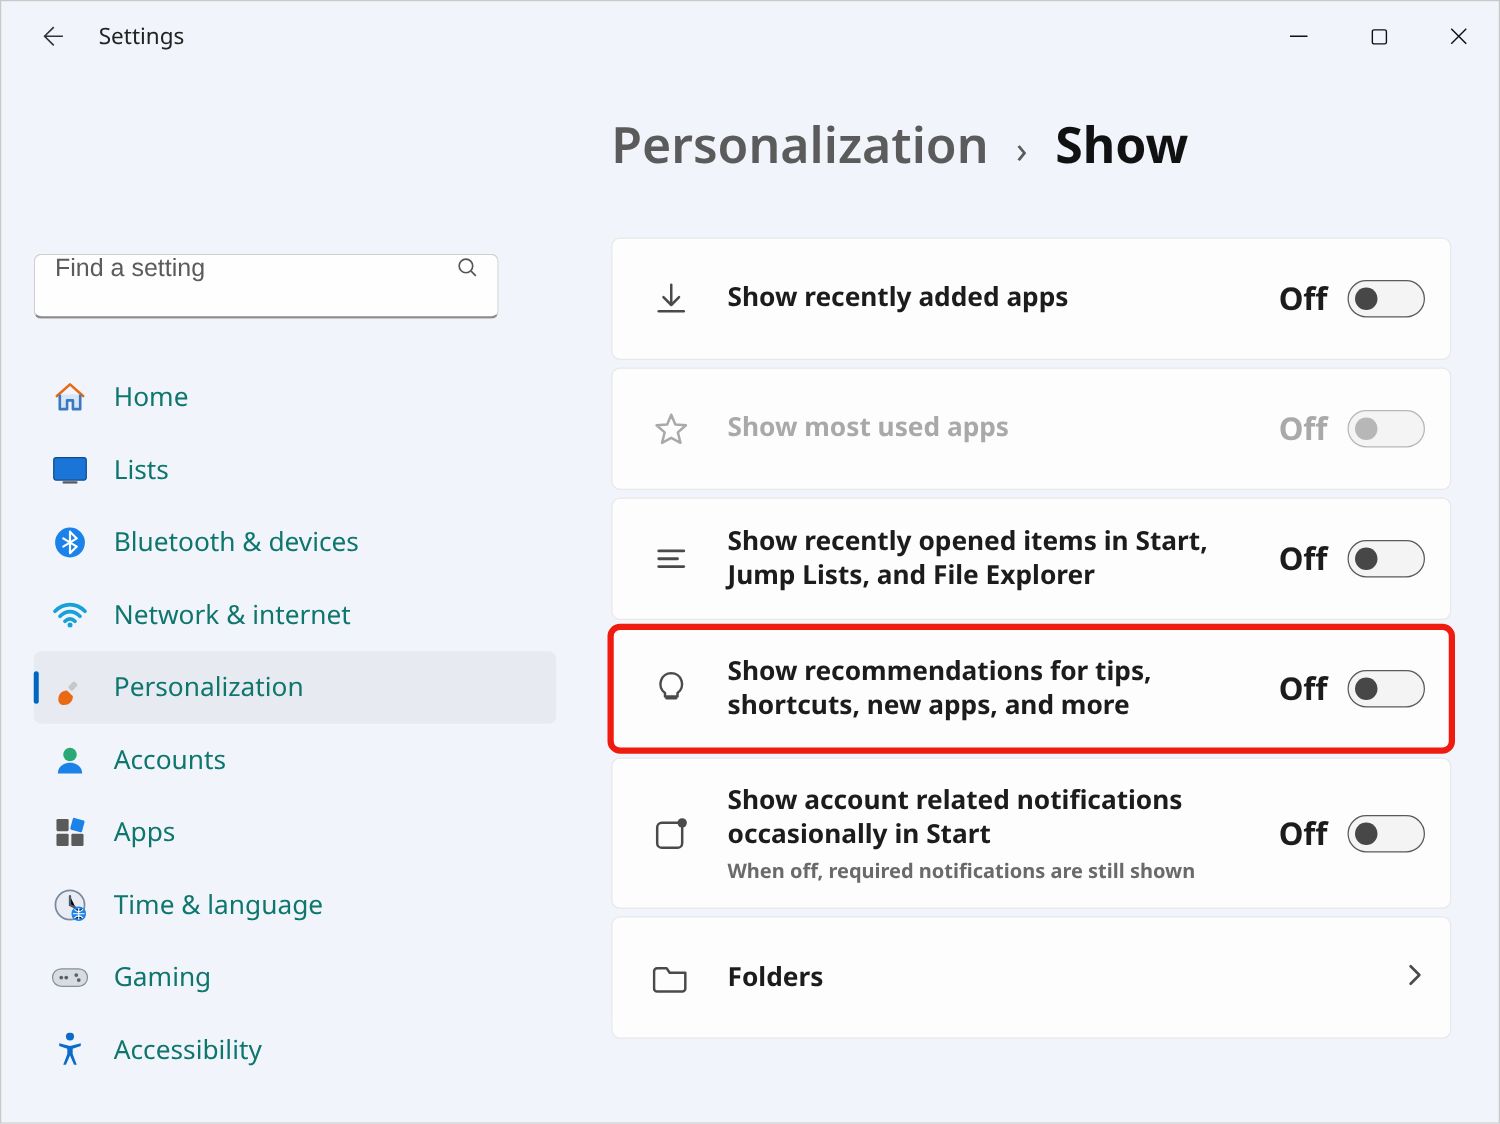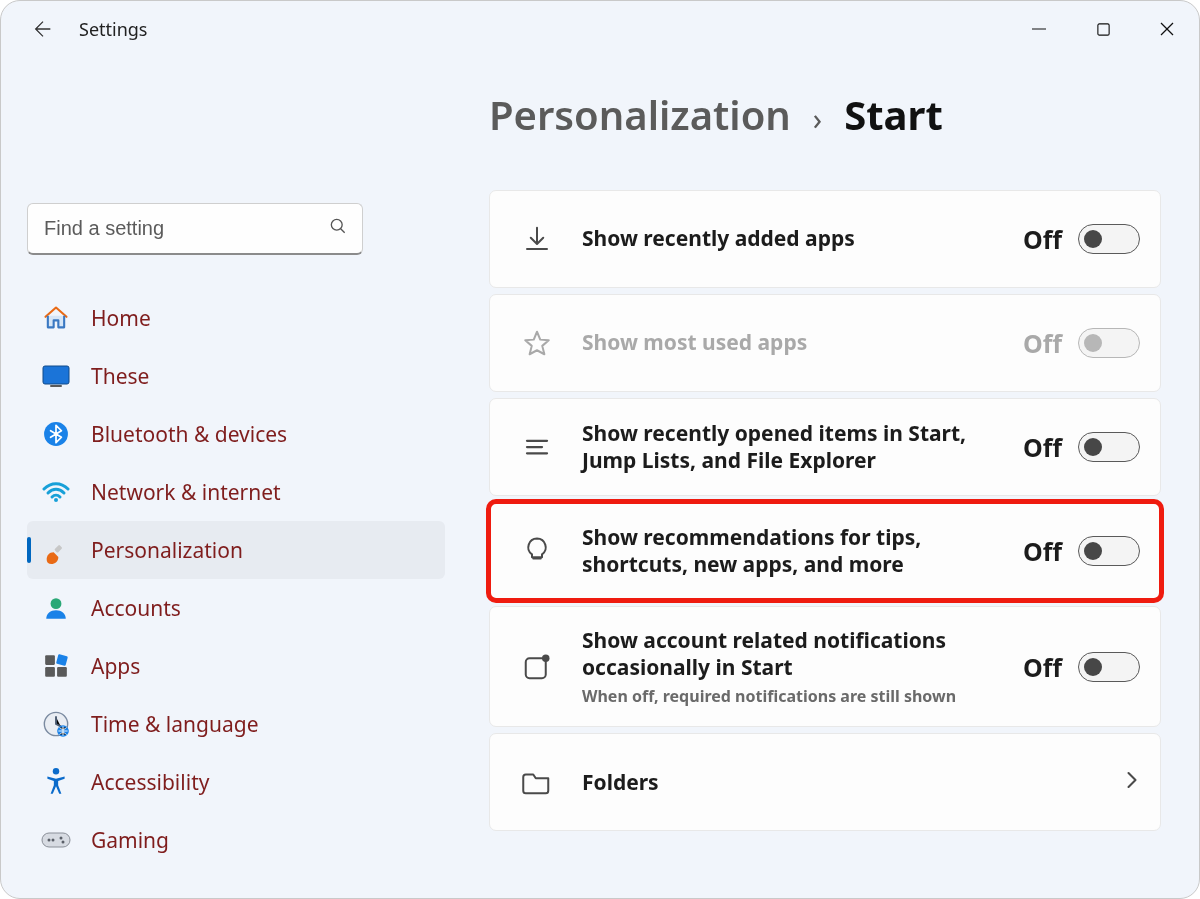--- a/index.html
+++ b/index.html
@@ -3,21 +3,21 @@
 <meta charset="utf-8">
 <style>
   * { box-sizing: border-box; margin: 0; padding: 0; }
   html, body { width: 1200px; height: 899px; font-family: "Segoe UI", "Segoe UI Variable", system-ui, sans-serif; }
   body { background: #fff; }
 
   .window {
     width: 1200px; height: 899px;
     background: #f1f5fb;
     border: 1px solid #c9c9c9;
-    border-radius: 20px;
+    border-radius: 0;
     position: relative;
     overflow: hidden;
   }
 
   
   .titlebar {
     height: 56px;
     display: flex;
     align-items: center;
     padding: 0 0 0 26px;
@@ -55,26 +55,26 @@
     display: flex; flex-direction: column;
   }
   .content {
     flex: 1;
     padding: 30px 38px 0 38px;
   }
 
   
   .search-wrap { margin-top: 146px; margin-bottom: 34px; }
   .search {
-    width: 336px; height: 52px;
+    width: 372px; height: 52px;
     background: #fefefe;
     border: 1px solid #cfcfcf;
     border-bottom: 2px solid #8b8b8b;
     border-radius: 6px;
-    display: flex; align-items: center;
+    display: flex; align-items: flex-start;
     padding: 0 14px 0 16px;
   }
   .search input {
     flex: 1; border: none; outline: none;
     font-size: 20px; color: #444; background: transparent;
   }
   .search input::placeholder { color: #5b5b5b; }
   .search .sicon { color: #555; }
 
   
@@ -94,21 +94,21 @@
   .nav-item.selected::before {
     content: "";
     position: absolute; left: 0; top: 16px; bottom: 16px; width: 4px;
     background: #0067c0; border-radius: 4px;
   }
   .nav-icon {
     width: 30px; height: 30px;
     display: flex; align-items: center; justify-content: center;
     margin-right: 20px;
   }
-  .nav-label { font-size: 21px; color: #7f1d1d; }
+  .nav-label { font-size: 21px; color: #0f766e; }
 
   
   .breadcrumb {
     display: flex; align-items: baseline; gap: 22px;
     margin-bottom: 48px;
   }
   .breadcrumb .bc1 { font-size: 40px; font-weight: 600; color: #5b5b5b; }
   .breadcrumb .sep { font-size: 30px; color: #5b5b5b; font-weight: 400; }
   .breadcrumb .bc2 { font-size: 40px; font-weight: 700; color: #111; }
 
@@ -231,21 +231,21 @@
         </div>
 
         <div class="nav-item">
           <span class="nav-icon">
             <svg width="28" height="22" viewBox="0 0 28 22">
                 <rect x="1" y="1" width="26" height="18" rx="2" fill="#1b74d8"></rect>
                 <rect x="1" y="1" width="26" height="18" rx="2" fill="none" stroke="#114a8a" stroke-width="1"></rect>
                 <rect x="8" y="20" width="12" height="2" rx="1" fill="#5a5a5a"></rect>
               </svg>
           </span>
-          <span class="nav-label">These</span>
+          <span class="nav-label">Lists</span>
         </div>
 
         <div class="nav-item">
           <span class="nav-icon">
             <svg width="26" height="26" viewBox="0 0 24 24">
                 <circle cx="12" cy="12" r="11" fill="#1a82e8"></circle>
                 <path d="M12 4v16l5-5-10-6m0 6l10-6-5-5" fill="none" stroke="#fff" stroke-width="1.6" stroke-linejoin="round" stroke-linecap="round"></path>
               </svg>
           </span>
           <span class="nav-label">Bluetooth &amp; devices</span>
@@ -299,54 +299,54 @@
         <div class="nav-item">
           <span class="nav-icon">
             <svg width="28" height="28" viewBox="0 0 24 24">
                 <circle cx="12" cy="12" r="10" fill="#e9edf3" stroke="#7a8aa0" stroke-width="1.2"></circle>
                 <path d="M12 6v6l4 2" stroke="#4a5a70" stroke-width="1.6" stroke-linecap="round"></path>
                 <circle cx="18" cy="18" r="5" fill="#1a82e8"></circle>
                 <path d="M14 18h8M18 14v8M15 15c2 2 4 2 6 0M15 21c2-2 4-2 6 0" stroke="#fff" stroke-width="0.8"></path>
               </svg>
           </span>
           <span class="nav-label">Time &amp; language</span>
-        </div>
-
-        <div class="nav-item">
-          <span class="nav-icon">
-            <svg width="26" height="28" viewBox="0 0 24 26" fill="#0b6bcb">
-                <circle cx="12" cy="3" r="3"></circle>
-                <path d="M4 8l8 2 8-2v2l-6 2v4l3 8h-2l-3-7-3 7h-2l3-8v-4l-6-2z"></path>
-              </svg>
-          </span>
-          <span class="nav-label">Accessibility</span>
         </div>
 
         <div class="nav-item">
           <span class="nav-icon">
             <svg width="30" height="22" viewBox="0 0 30 22">
                 <rect x="1" y="4" width="28" height="14" rx="7" fill="#d7dbe2" stroke="#8a8f98" stroke-width="1"></rect>
                 <circle cx="8" cy="11" r="1.5" fill="#5a5f68"></circle>
                 <circle cx="12" cy="11" r="1.5" fill="#5a5f68"></circle>
                 <circle cx="20" cy="9" r="1.5" fill="#5a5f68"></circle>
                 <circle cx="22" cy="13" r="1.5" fill="#5a5f68"></circle>
               </svg>
           </span>
           <span class="nav-label">Gaming</span>
         </div>
 
+        <div class="nav-item">
+          <span class="nav-icon">
+            <svg width="26" height="28" viewBox="0 0 24 26" fill="#0b6bcb">
+                <circle cx="12" cy="3" r="3"></circle>
+                <path d="M4 8l8 2 8-2v2l-6 2v4l3 8h-2l-3-7-3 7h-2l3-8v-4l-6-2z"></path>
+              </svg>
+          </span>
+          <span class="nav-label">Accessibility</span>
+        </div>
+
       </div>
     </div>
 
     <div class="content">
 
       <div class="breadcrumb">
         <span class="bc1">Personalization</span>
         <span class="sep">›</span>
-        <span class="bc2">Start</span>
+        <span class="bc2">Show</span>
       </div>
 
       <div class="cards">
 
         <div class="card">
           <span class="cicon">
             <svg width="30" height="30" viewBox="0 0 24 24" fill="none" stroke="currentColor" stroke-width="1.6" stroke-linecap="round" stroke-linejoin="round">
                 <path d="M12 3v12"></path>
                 <path d="M7 11l5 5 5-5"></path>
                 <path d="M4 20h16"></path>

